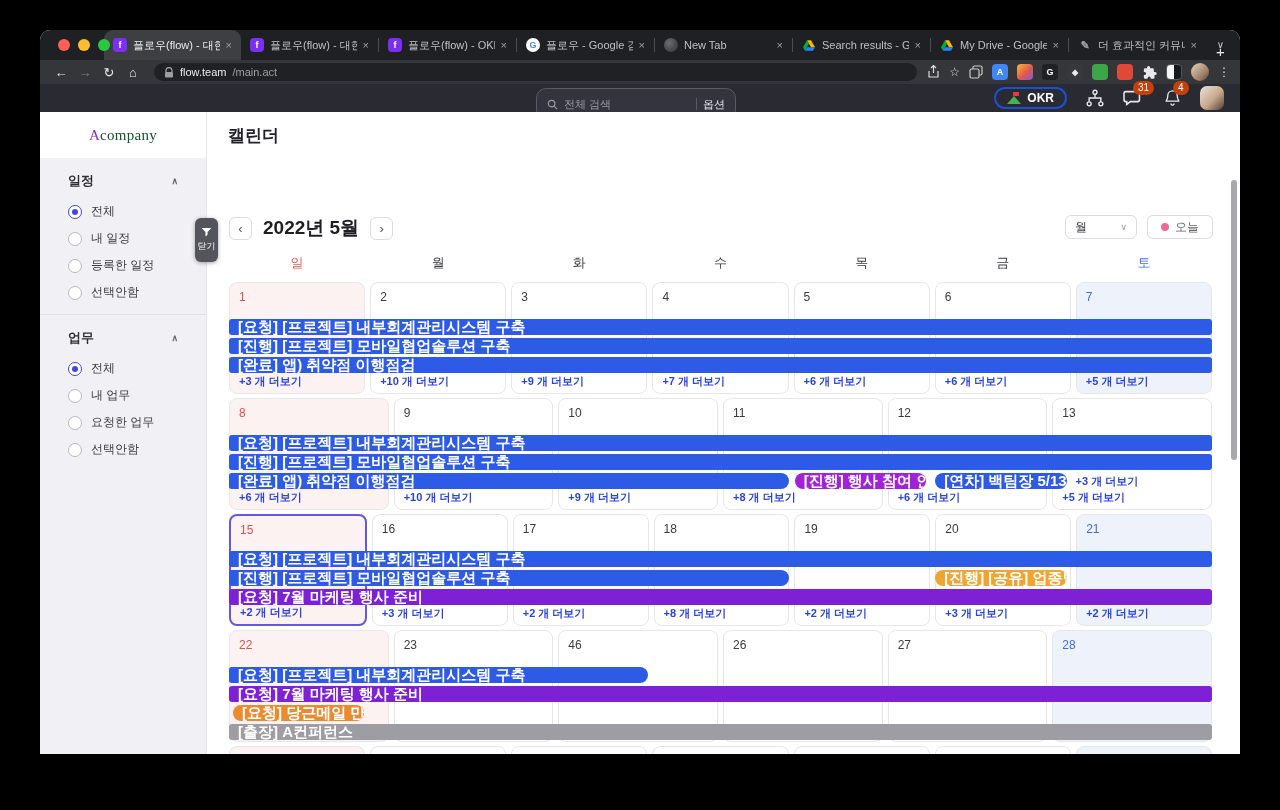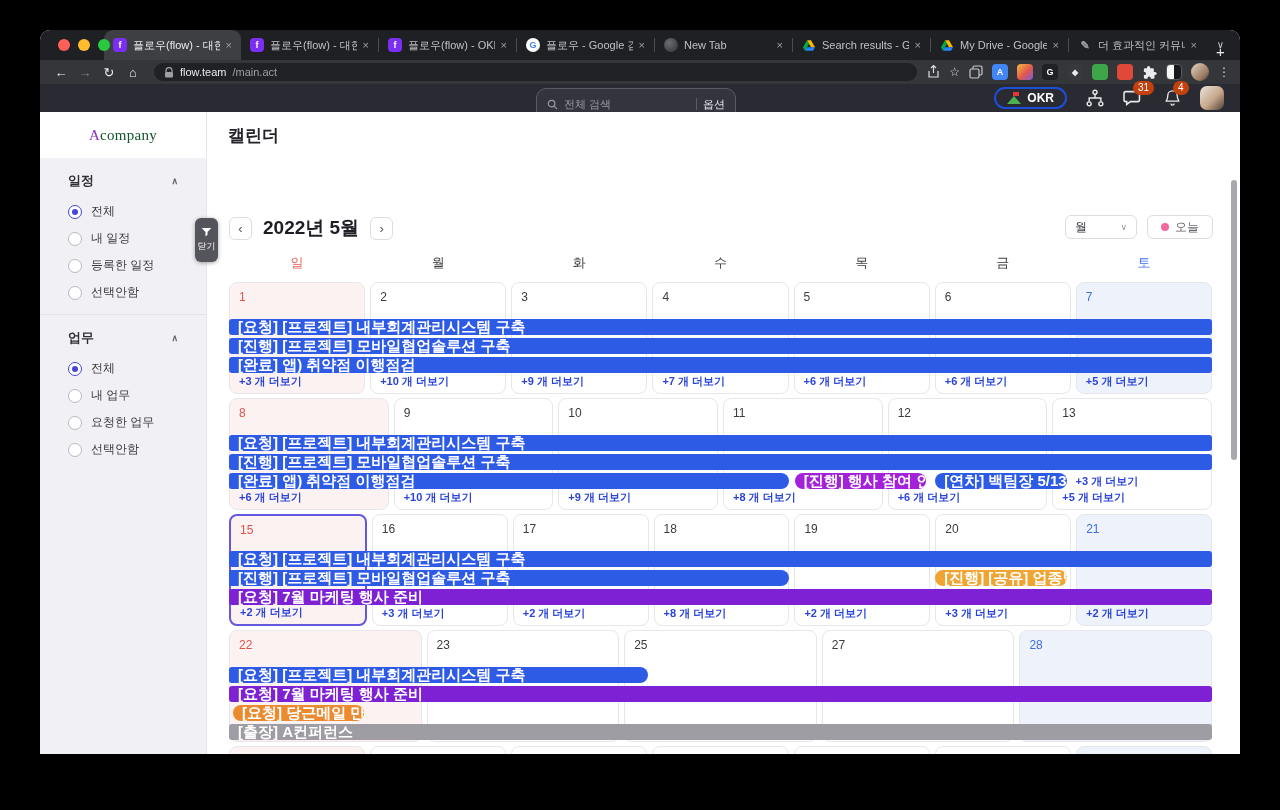--- a/index.html
+++ b/index.html
@@ -461,21 +461,24 @@
               <div class="evt" style="top: 75px; background: rgb(126, 32, 212); left: 0px; right: 0px;">[요청] 7월 마케팅 행사 준비</div>
             </div>
             <div class="week">
               <div class="cell sun">
                 <div class="dnum">22</div>
               </div>
               <div class="cell">
                 <div class="dnum">23</div>
               </div>
               <div class="cell">
-                <div class="dnum">25</div>
+                <div class="dnum">46</div>
+              </div>
+              <div class="cell">
+                <div class="dnum">26</div>
               </div>
               <div class="cell">
                 <div class="dnum">27</div>
               </div>
               <div class="cell sat">
                 <div class="dnum">28</div>
               </div>
               <div class="evt pill-right" style="top: 37px; background: rgb(46, 91, 230); left: 0px; width: calc(42.8571% - 2px);">[요청] [프로젝트] 내부회계관리시스템 구축</div>
               <div class="evt" style="top: 56px; background: rgb(126, 32, 212); left: 0px; right: 0px;">[요청] 7월 마케팅 행사 준비</div>
               <div class="evt pill" style="top: 75px; background: rgb(236, 138, 47); left: calc(0% + 4px); width: calc(14.2857% - 9px);">[요청] 당근메일 만족도 설…</div>

